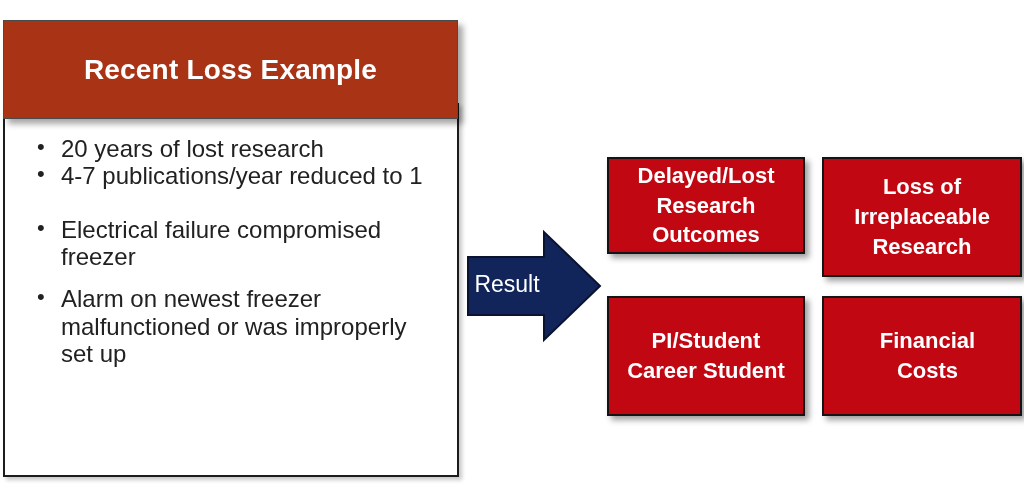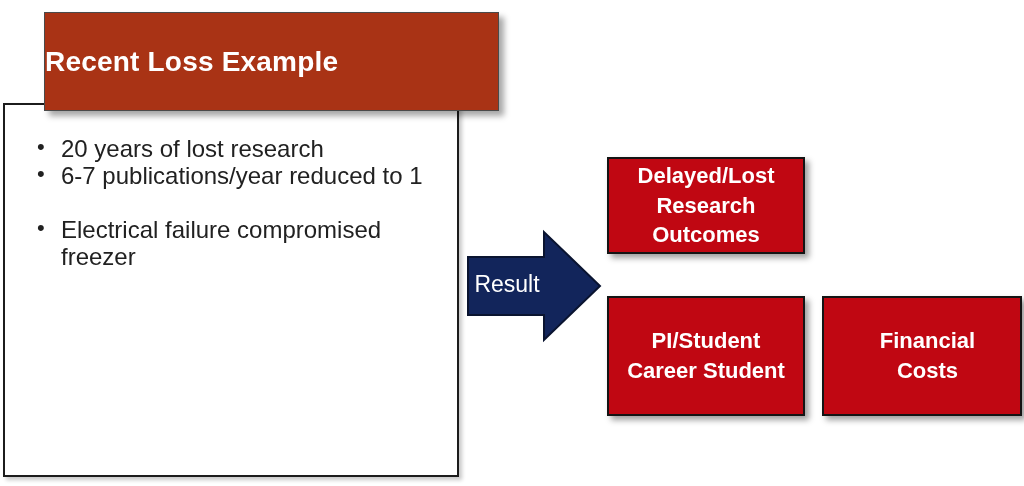--- a/index.html
+++ b/index.html
@@ -13,31 +13,30 @@
     width: 1024px;
     height: 486px;
     background: #ffffff;
     overflow: hidden;
   }
 
   
   .left-header {
     position: absolute;
     left: 3px;
-    top: 12px;
+    top: 20px;
     width: 453px;
     height: 97px;
     background: #A93315;
     border: 1px solid #4a4a4a;
     box-shadow: 5px 5px 6px rgba(0,0,0,0.35);
     display: flex;
     align-items: center;
-    justify-content: flex-start;
+    justify-content: center;
     z-index: 2;
-    margin-left: 41px;
   }
   .left-header h2 {
     margin: 0;
     color: #ffffff;
     font-size: 28px;
     font-weight: 700;
     letter-spacing: 0.2px;
   }
   .left-body {
     position: absolute;
@@ -144,28 +143,30 @@
 <body>
 
 <div class="canvas">
 
   <div class="left-header">
     <h2>Recent Loss Example</h2>
   </div>
   <div class="left-body">
     <ul class="bullet-list">
       <li>20 years of lost research</li>
-      <li>6-7 publications/year reduced to 1</li>
+      <li>4-7 publications/year reduced to 1</li>
       <li>Electrical failure compromised freezer</li>
+      <li>Alarm on newest freezer malfunctioned or was improperly set up</li>
     </ul>
   </div>
 
   <svg class="result-arrow" viewBox="0 0 140 117" aria-hidden="true">
     <polygon points="4,30 80,30 80,5 136,59 80,113 80,88 4,88" fill="#12255B" stroke="#0a1430" stroke-width="2" stroke-linejoin="miter"></polygon>
   </svg>
   <div class="arrow-label">Result</div>
 
 
   <div class="risk-box risk-1">Delayed/Lost Research Outcomes</div>
+  <div class="risk-box risk-2">Loss of Irreplaceable Research</div>
   <div class="risk-box risk-3">PI/Student Career Student</div>
   <div class="risk-box risk-4">Financial Costs</div>
 
 </div>
 
 </body></html>

